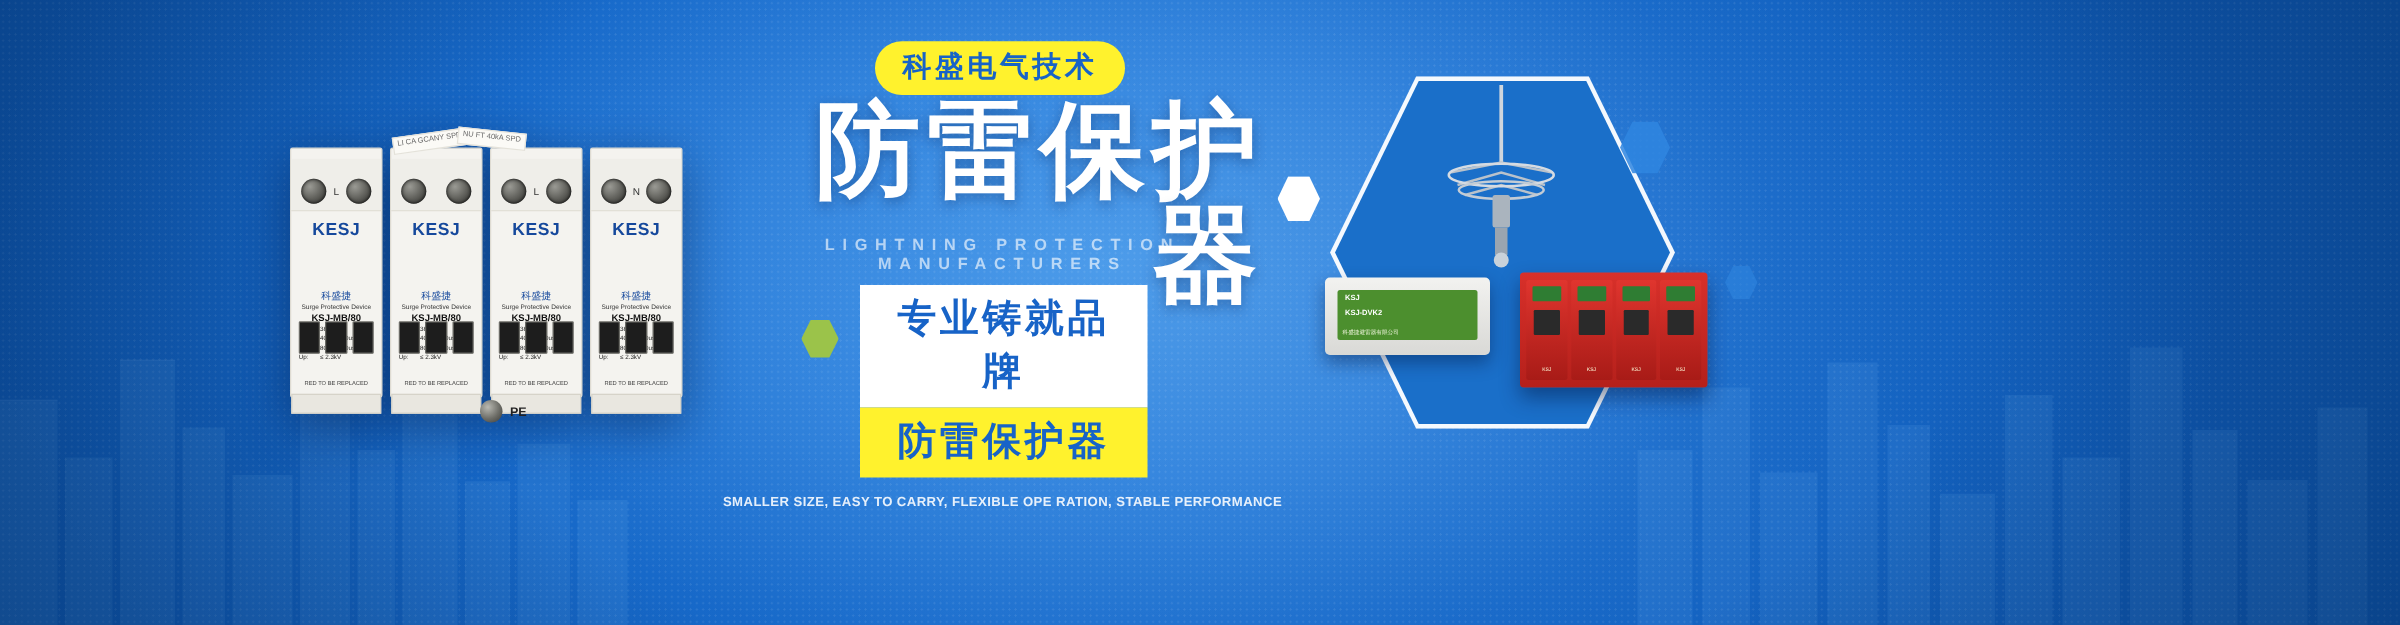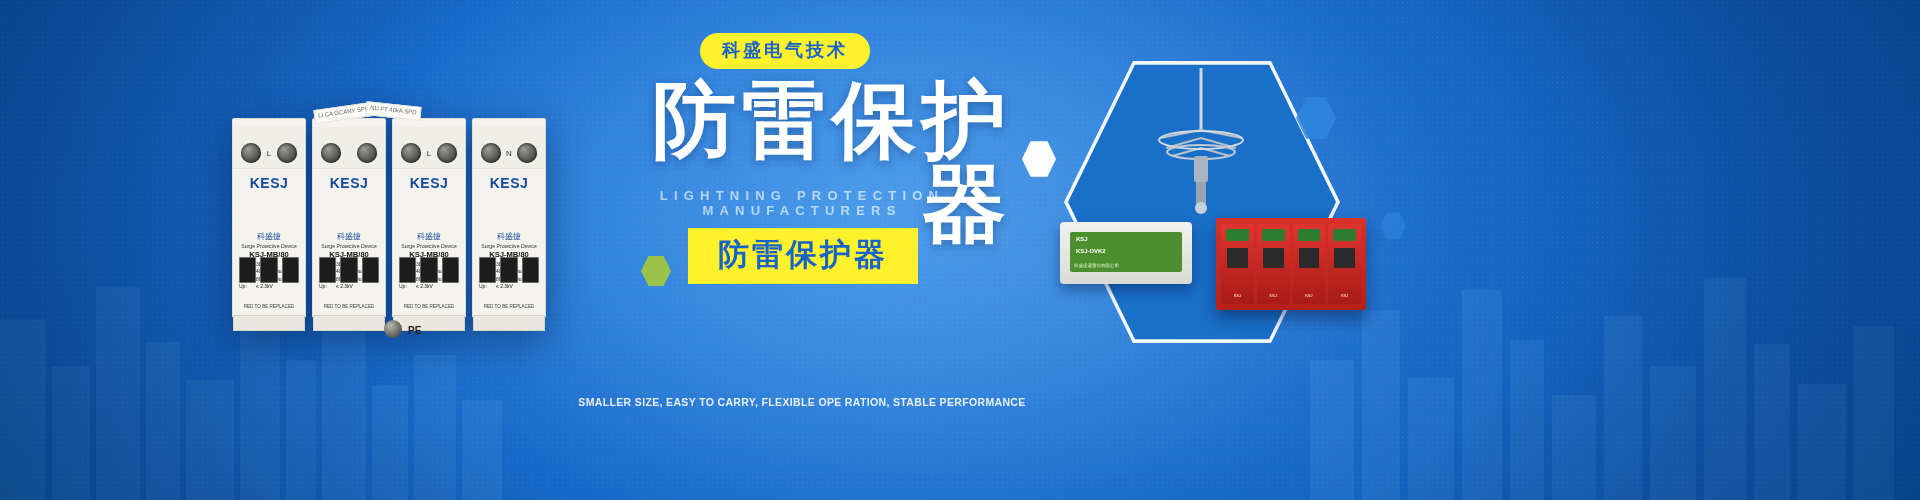--- a/index.html
+++ b/index.html
@@ -80,21 +80,21 @@
      background:linear-gradient(180deg,#d8302a 0%,#b5201b 100%);border-radius:3px;
      box-shadow:0 8px 16px rgba(0,20,60,.45);display:flex;gap:3px;padding:6px 5px;}
   .red-spd .mod{flex:1;background:linear-gradient(180deg,#e0352e 0%,#a81b17 100%);border-radius:2px;position:relative;}
   .red-spd .mod .grn{position:absolute;top:5px;left:5px;right:5px;height:12px;background:#2f7d33;border-radius:1px;}
   .red-spd .mod .win{position:absolute;top:24px;left:6px;right:6px;height:20px;background:#2a2a2a;border-radius:1px;}
   .red-spd .mod .txt{position:absolute;bottom:6px;left:0;right:0;text-align:center;font-size:4px;color:#ffd;}
 
   
   .pill{
     position:absolute;left:700px;top:33px;background:#fff22d;color:#1763c7;
-    border-radius:999px;padding:5px 22px 7px;font-size:18px;letter-spacing:3px;font-weight:bold;
+    border-radius:999px;padding:5px 22px 7px;font-size:23px;letter-spacing:3px;font-weight:bold;
     font-family:"DejaVu Sans",sans-serif;
   }
   .title{
     position:absolute;left:592px;top:78px;width:420px;text-align:right;
     color:#ffffff;font-size:84px;font-weight:bold;letter-spacing:6px;line-height:1;
     font-family:"DejaVu Sans",sans-serif;text-shadow:0 3px 10px rgba(0,30,80,.35);
   }
   .title-en{
     position:absolute;left:592px;top:188px;width:420px;text-align:center;
     color:rgba(255,255,255,.62);font-size:13px;letter-spacing:6.2px;font-weight:700;
@@ -331,18 +331,19 @@
         <div class="win"></div>
         <div class="txt">KSJ</div>
       </div>
   </div>
 
   <div class="pill">科盛电气技术</div>
   <div class="title">防雷保护器</div>
   <div class="title-en">LIGHTNING PROTECTION MANUFACTURERS</div>
 
   <div class="slogan">
+    <div class="row white">专业铸就品牌</div>
     <div class="row yellow">防雷保护器</div>
   </div>
 
   <div class="feature-en">SMALLER SIZE, EASY TO CARRY, FLEXIBLE OPE RATION, STABLE PERFORMANCE</div>
 
 </div>
 
 </body></html>

